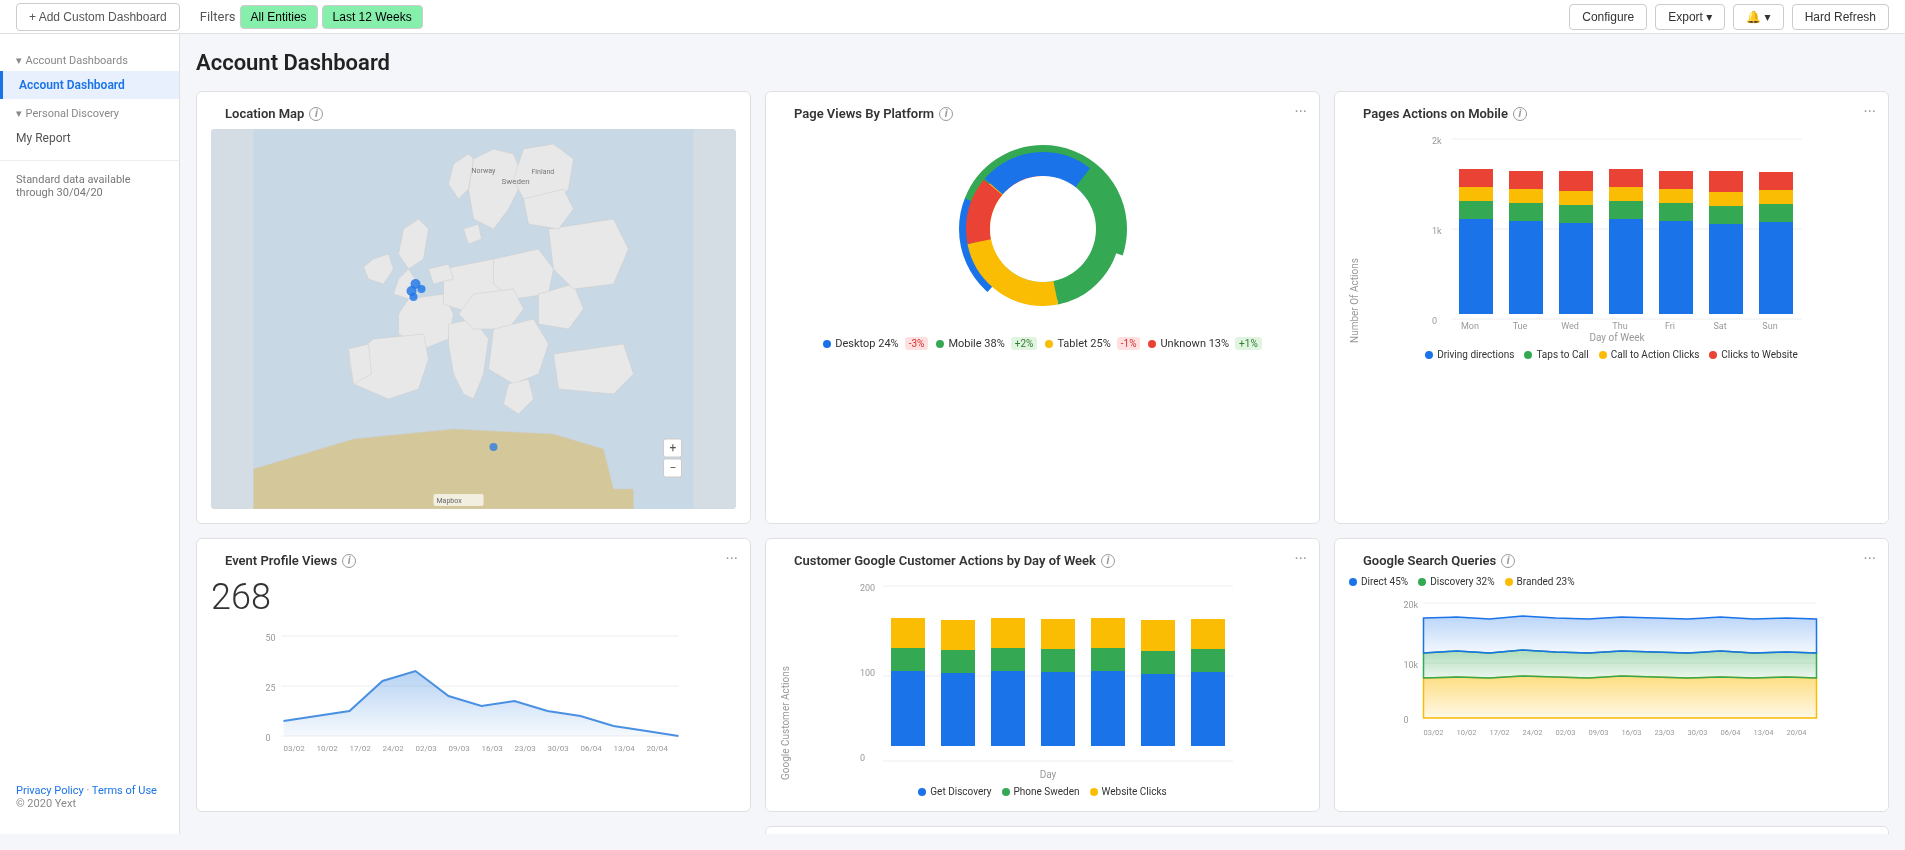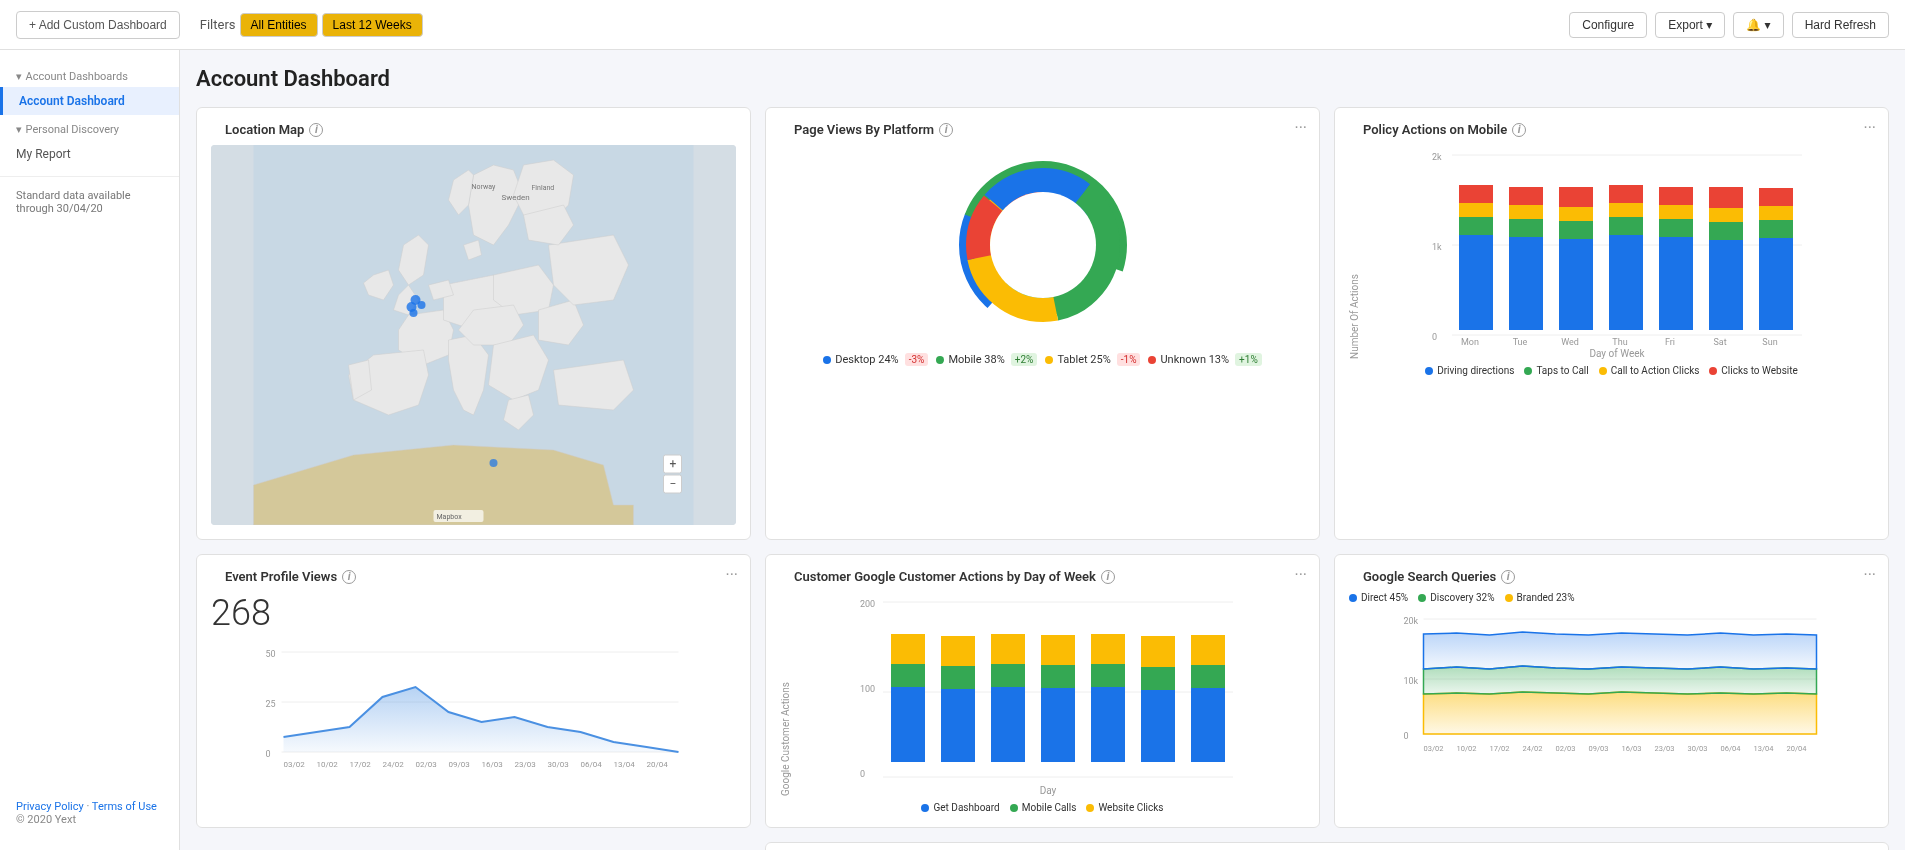--- a/index.html
+++ b/index.html
@@ -5,21 +5,21 @@
     * { box-sizing: border-box; margin: 0; padding: 0; }
     body { font-family: -apple-system, BlinkMacSystemFont, 'Segoe UI', Roboto, sans-serif; background: #f5f6fa; color: #333; font-size: 13px; }
 
     
     .top-bar {
       background: #fff;
       border-bottom: 1px solid #e0e0e0;
       display: flex;
       align-items: center;
       padding: 0 16px;
-      height: 50px;
+      height: 34px;
       gap: 12px;
     }
     .add-dashboard-btn {
       background: #fff;
       border: 1px solid #ccc;
       border-radius: 4px;
       padding: 6px 12px;
       font-size: 12px;
       cursor: pointer;
       color: #555;
@@ -30,21 +30,21 @@
       align-items: center;
       gap: 4px;
       flex: 1;
     }
     .filter-label { font-size: 13px; color: #555; margin-left: 8px; }
     .filter-select {
       border: 1px solid #ccc;
       border-radius: 4px;
       padding: 4px 10px;
       font-size: 12px;
-      background: #eab308;
+      background: #86efac;
       cursor: pointer;
     }
     .top-right {
       display: flex;
       align-items: center;
       gap: 8px;
     }
     .configure-btn, .export-btn, .bell-btn, .hard-refresh-btn {
       border: 1px solid #ccc;
       border-radius: 4px;
@@ -441,21 +441,21 @@
             <span class="legend-dot" style="background:#ea4335"></span>
             <span>Unknown 13%</span>
             <span class="badge-change badge-pos">+1%</span>
           </div>
         </div>
       </div>
 
       <div class="card">
         <span class="card-menu">···</span>
         <div class="card-title">
-          <span>Policy Actions on Mobile</span>
+          <span>Pages Actions on Mobile</span>
           <span class="info-icon">i</span>
         </div>
         <div class="chart-row">
           <div class="y-axis-label">Number Of Actions</div>
           <div class="chart-area">
             <svg width="100%" height="200" viewBox="0 0 380 200">
 
               <text x="5" y="15" font-size="9" fill="#999">2k</text>
               <text x="5" y="105" font-size="9" fill="#999">1k</text>
               <text x="5" y="195" font-size="9" fill="#999">0</text>
@@ -625,25 +625,25 @@
               <text x="250" y="200" font-size="9" fill="#999" text-anchor="middle">Fri</text>
               <text x="300" y="200" font-size="9" fill="#999" text-anchor="middle">Sat</text>
               <text x="350" y="200" font-size="9" fill="#999" text-anchor="middle">Sun</text>
             </svg>
             <div style="text-align:center;font-size:10px;color:#999;">Day</div>
           </div>
         </div>
         <div class="chart-legend">
           <div class="chart-legend-item">
             <span class="legend-circle" style="background:#1a73e8"></span>
-            <span>Get Dashboard</span>
+            <span>Get Discovery</span>
           </div>
           <div class="chart-legend-item">
             <span class="legend-circle" style="background:#34a853"></span>
-            <span>Mobile Calls</span>
+            <span>Phone Sweden</span>
           </div>
           <div class="chart-legend-item">
             <span class="legend-circle" style="background:#fbbc04"></span>
             <span>Website Clicks</span>
           </div>
         </div>
       </div>
 
       <div class="card">
         <span class="card-menu">···</span>

